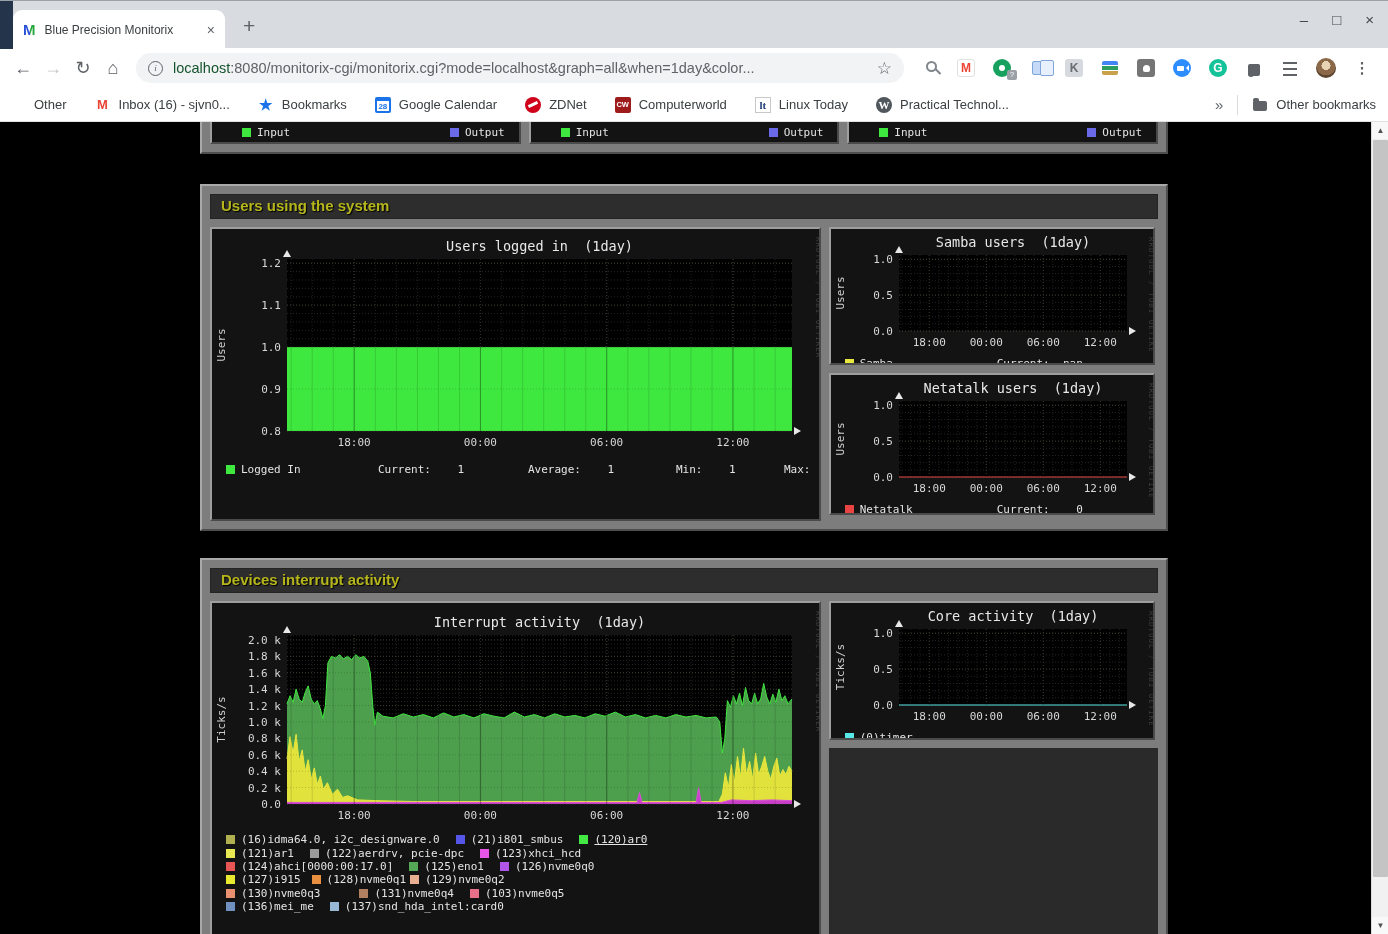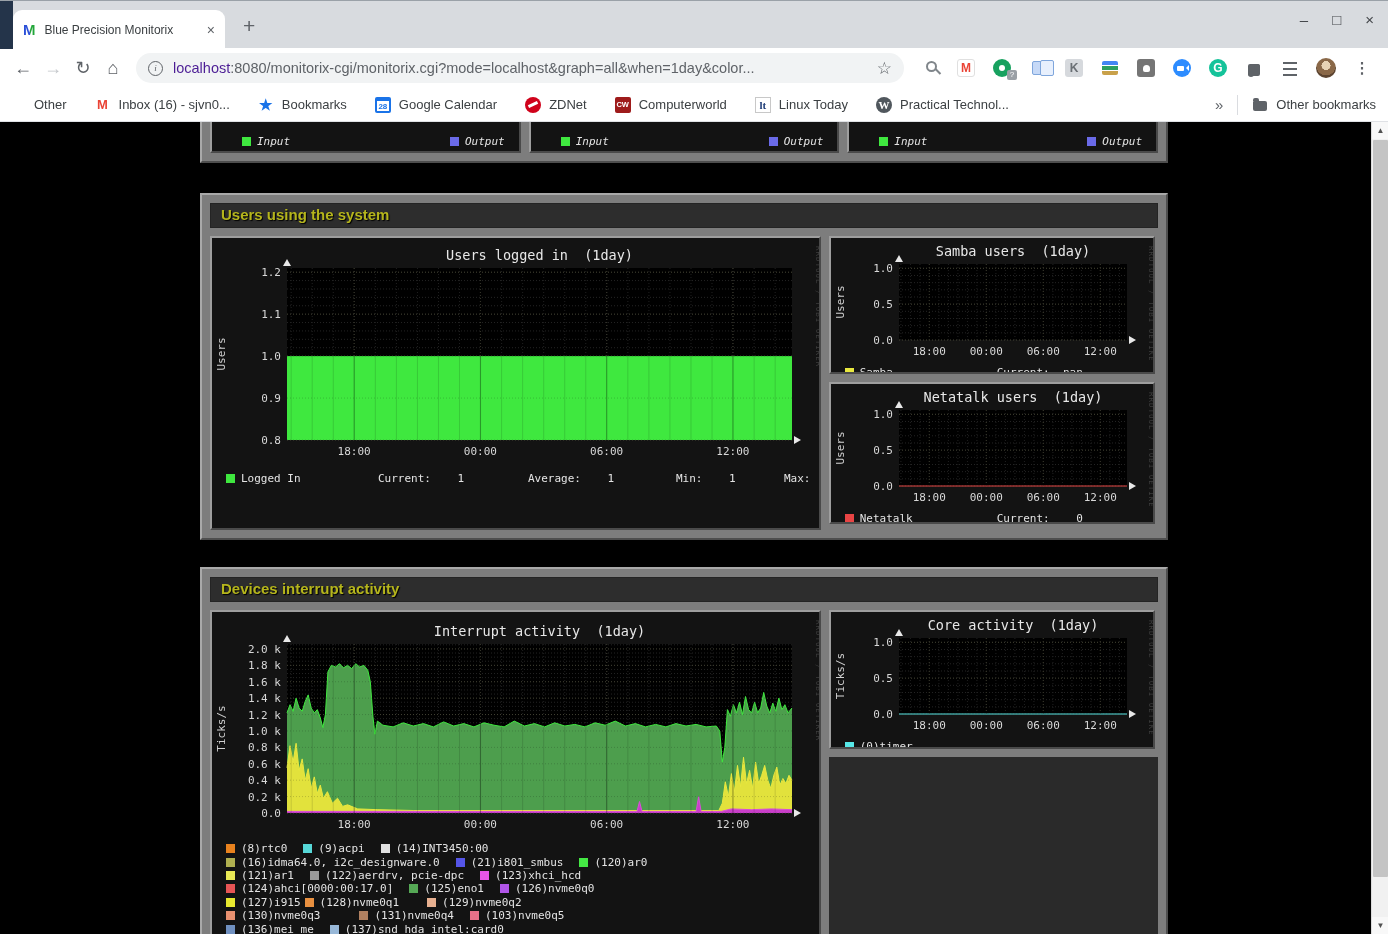--- a/index.html
+++ b/index.html
@@ -25,21 +25,21 @@
   #toolbar { height:40px; background:#fff; display:flex; align-items:center; padding:0 8px; }
   .navbtn { width:30px; text-align:center; font-size:18px; color:#5f6368; flex:0 0 auto; }
   .navbtn.disabled { color:#c4c7cb; }
   #urlbar { flex:1; height:30px; background:#f1f3f4; border-radius:15px; display:flex;
             align-items:center; padding:0 12px; margin:0 8px; min-width:0; }
   .url-info { width:15px; height:15px; border:1.6px solid #5f6368; border-radius:50%;
               color:#5f6368; font-size:9px; line-height:12px; text-align:center; flex:0 0 auto;
               font-family:"Liberation Serif",serif; font-style:italic; }
   .url-text { font-size:14.5px; color:#5f6368; margin-left:10px; white-space:nowrap;
               overflow:hidden; flex:1; }
-  .url-host { color:#4c1d95; }
+  .url-host { color:#14532d; }
   .url-star { font-size:17px; color:#5f6368; margin-left:8px; }
   #extensions { display:flex; align-items:center; flex:0 0 auto; }
   .ext { width:36px; display:flex; justify-content:center; position:relative; }
   .xi { width:18px; height:18px; display:flex; align-items:center; justify-content:center;
         font-size:12px; font-weight:bold; position:relative; }
   .xi-magnifier { border:2px solid #80868b; border-radius:50%; width:11px; height:11px; margin:-3px -3px 0 0; }
   .xi-magnifier::after { content:""; position:absolute; width:2px; height:7px; background:#80868b;
         transform:rotate(-45deg); right:-4px; bottom:-5px; }
   .xi-gmail { background:#fff; border:1px solid #e0e0e0; border-radius:3px; color:#ea4335; }
   .xi-voice { background:#17a15f; border-radius:50%; color:#fff; }
@@ -113,21 +113,21 @@
   .filler { flex:1; background:#2a2a2a; }
   .graph-panel { position:relative; background:#131313; border:2px solid;
              border-color:#9e9e9e #4a4a4a #4a4a4a #9e9e9e; overflow:hidden; }
   .graph-panel svg { display:block; }
   .legend { margin-top:6px; }
   .leg-row { display:flex; align-items:center; padding-left:14px; height:13.4px;
              font-family:"DejaVu Sans Mono",monospace; font-size:11px; color:#e4e4e4; }
   .leg-item { display:inline-flex; align-items:center; }
   .leg-item .txt { white-space:pre; }
   .sw { width:9px; height:9px; display:inline-block; margin-right:6px; flex:0 0 auto; }
-  .cutoff-panel { flex:1; height:31px; position:relative; border-top:none;font-style:italic; }
+  .cutoff-panel { flex:1; height:22px; position:relative; border-top:none; }
   .cutoff-panel .leg-row { position:absolute; bottom:3px; left:0; right:0; padding-left:30px; }
   
   #scrollbar { position:absolute; right:0; top:0; width:17px; height:812px; background:#f1f1f1;
                border-left:1px solid #dcdcdc; }
   .sb-btn { position:absolute; left:0; width:17px; height:17px; color:#505050; font-size:8px;
             display:flex; align-items:center; justify-content:center; background:#f8f8f8; }
   .sb-up { top:0; } .sb-down { bottom:0; }
   .sb-thumb { position:absolute; left:1px; top:18px; width:15px; height:737px; background:#c4c4c4;
             border-radius:1px; }
 </style>
@@ -768,80 +768,66 @@
               <line x1="75" y1="36.922330097087375" x2="580" y2="36.922330097087375" stroke="rgba(0,0,0,0.18)" stroke-dasharray="1,2"></line>
               <polygon points="71,30 79,30 75,23" fill="#e8e8e8"></polygon>
               <polygon points="582,197 582,205 589,201" fill="#e8e8e8"></polygon>
               <text x="327.5" y="24" fill="#e8e8e8" font-size="13.5" font-family="&quot;DejaVu Sans Mono&quot;, monospace" text-anchor="middle">Interrupt activity&nbsp; (1day)</text>
               <text x="13" y="116.5" fill="#d0d0d0" font-size="11" font-family="&quot;DejaVu Sans Mono&quot;, monospace" text-anchor="middle" transform="rotate(-90 13 116.5)">Ticks/s</text>
               <text x="0" y="0" fill="#3e3e3e" font-size="7.5" font-family="&quot;DejaVu Sans Mono&quot;, monospace" letter-spacing="1" transform="translate(604,8) rotate(90)">RRDTOOL / TOBI OETIKER</text>
             </svg>
             <div class="legend">
               <div class="leg-row">
                 <span class="leg-item" style="margin-right: 16px;">
-                  <span class="sw" style="background: rgb(232, 130, 30);"></span>
-                  <span class="txt">(8)rtc0</span>
-                </span>
-                <span class="leg-item" style="margin-right: 16px;">
-                  <span class="sw" style="background: rgb(87, 216, 216);"></span>
-                  <span class="txt">(9)acpi</span>
-                </span>
-                <span class="leg-item" style="margin-right: 16px;">
-                  <span class="sw" style="background: rgb(224, 224, 224);"></span>
-                  <span class="txt">(14)INT3450:00</span>
+                  <span class="sw" style="background: rgb(176, 176, 80);"></span>
+                  <span class="txt">(16)idma64.0, i2c_designware.0</span>
+                </span>
+                <span class="leg-item" style="margin-right: 16px;">
+                  <span class="sw" style="background: rgb(85, 85, 232);"></span>
+                  <span class="txt">(21)i801_smbus</span>
+                </span>
+                <span class="leg-item" style="margin-right: 16px; text-decoration: underline;">
+                  <span class="sw" style="background: rgb(68, 232, 68);"></span>
+                  <span class="txt">(120)ar0</span>
                 </span>
               </div>
               <div class="leg-row">
                 <span class="leg-item" style="margin-right: 16px;">
-                  <span class="sw" style="background: rgb(176, 176, 80);"></span>
-                  <span class="txt">(16)idma64.0, i2c_designware.0</span>
-                </span>
-                <span class="leg-item" style="margin-right: 16px;">
-                  <span class="sw" style="background: rgb(85, 85, 232);"></span>
-                  <span class="txt">(21)i801_smbus</span>
-                </span>
-                <span class="leg-item" style="margin-right: 16px;">
-                  <span class="sw" style="background: rgb(68, 232, 68);"></span>
-                  <span class="txt">(120)ar0</span>
+                  <span class="sw" style="background: rgb(232, 232, 85);"></span>
+                  <span class="txt">(121)ar1</span>
+                </span>
+                <span class="leg-item" style="margin-right: 16px;">
+                  <span class="sw" style="background: rgb(154, 154, 154);"></span>
+                  <span class="txt">(122)aerdrv, pcie-dpc</span>
+                </span>
+                <span class="leg-item" style="margin-right: 16px;">
+                  <span class="sw" style="background: rgb(232, 85, 232);"></span>
+                  <span class="txt">(123)xhci_hcd</span>
                 </span>
               </div>
               <div class="leg-row">
                 <span class="leg-item" style="margin-right: 16px;">
-                  <span class="sw" style="background: rgb(232, 232, 85);"></span>
-                  <span class="txt">(121)ar1</span>
-                </span>
-                <span class="leg-item" style="margin-right: 16px;">
-                  <span class="sw" style="background: rgb(154, 154, 154);"></span>
-                  <span class="txt">(122)aerdrv, pcie-dpc</span>
-                </span>
-                <span class="leg-item" style="margin-right: 16px;">
-                  <span class="sw" style="background: rgb(232, 85, 232);"></span>
-                  <span class="txt">(123)xhci_hcd</span>
+                  <span class="sw" style="background: rgb(232, 85, 85);"></span>
+                  <span class="txt">(124)ahci[0000:00:17.0]</span>
+                </span>
+                <span class="leg-item" style="margin-right: 16px;">
+                  <span class="sw" style="background: rgb(85, 168, 85);"></span>
+                  <span class="txt">(125)eno1</span>
+                </span>
+                <span class="leg-item" style="margin-right: 16px;">
+                  <span class="sw" style="background: rgb(176, 85, 232);"></span>
+                  <span class="txt">(126)nvme0q0</span>
                 </span>
               </div>
               <div class="leg-row">
-                <span class="leg-item" style="margin-right: 16px;">
-                  <span class="sw" style="background: rgb(232, 85, 85);"></span>
-                  <span class="txt">(124)ahci[0000:00:17.0]</span>
-                </span>
-                <span class="leg-item" style="margin-right: 16px;">
-                  <span class="sw" style="background: rgb(85, 168, 85);"></span>
-                  <span class="txt">(125)eno1</span>
-                </span>
-                <span class="leg-item" style="margin-right: 16px;">
-                  <span class="sw" style="background: rgb(176, 85, 232);"></span>
-                  <span class="txt">(126)nvme0q0</span>
-                </span>
-              </div>
-              <div class="leg-row">
-                <span class="leg-item" style="margin-right: 4px;">
+                <span class="leg-item" style="margin-right: 11px;">
                   <span class="sw" style="background: rgb(232, 232, 48);"></span>
                   <span class="txt">(127)i915</span>
                 </span>
-                <span class="leg-item" style="margin-right: 28px; align-items: center;">
+                <span class="leg-item" style="margin-right: 4px; align-items: center;">
                   <span class="sw" style="background: rgb(232, 144, 64);"></span>
                   <span class="txt">(128)nvme0q1</span>
                 </span>
                 <span class="leg-item" style="margin-right: 16px;">
                   <span class="sw" style="background: rgb(232, 176, 144);"></span>
                   <span class="txt">(129)nvme0q2</span>
                 </span>
               </div>
               <div class="leg-row">
                 <span class="leg-item" style="margin-right: 16px;">

